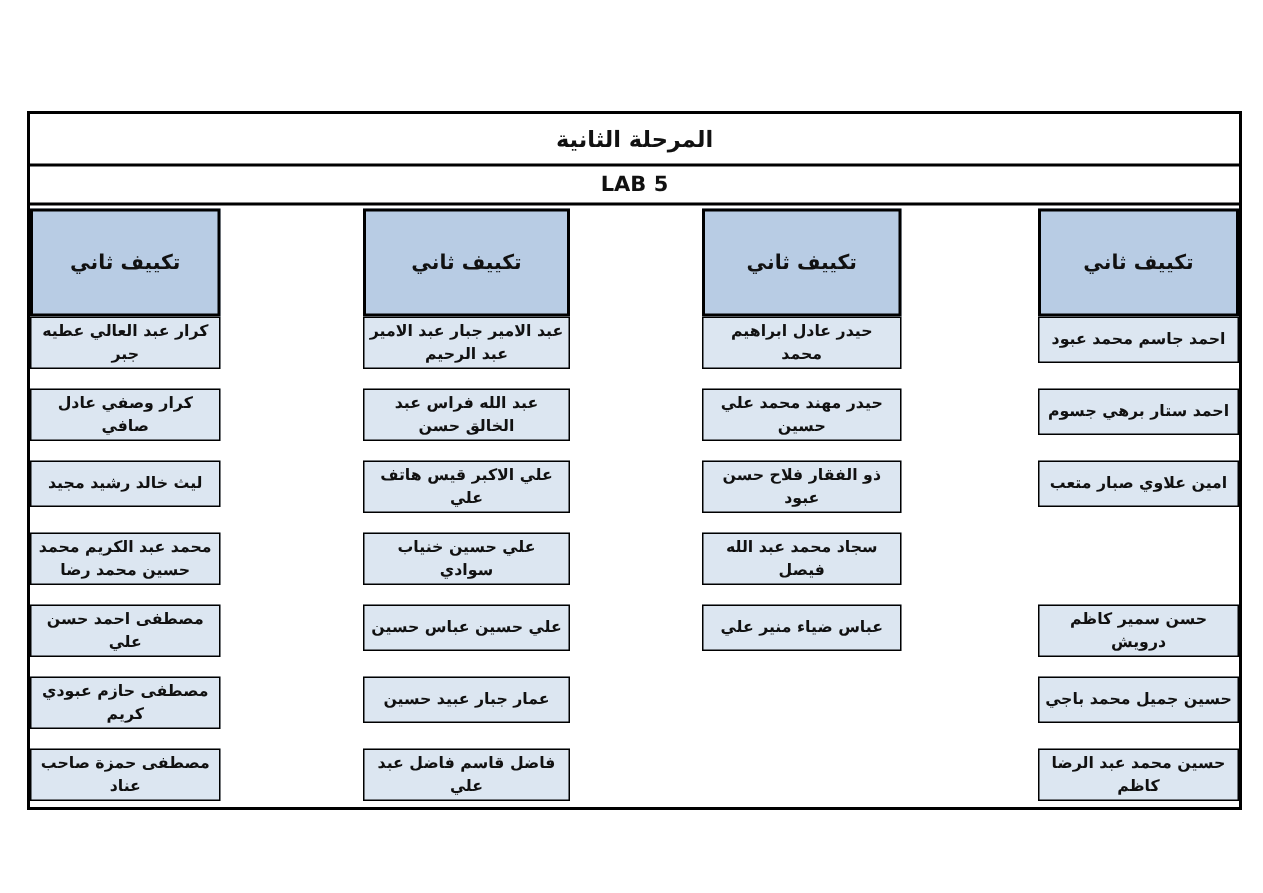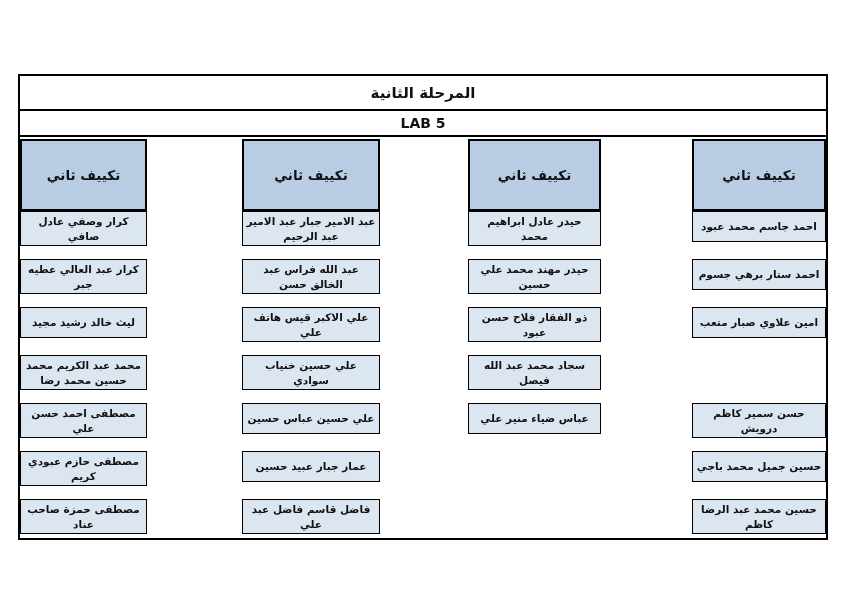--- a/index.html
+++ b/index.html
@@ -156,24 +156,24 @@
           <div class="name-box">عمار جبار عبيد حسين</div>
         </div>
       <div class="slot">
           <div class="name-box">فاضل قاسم فاضل عبد علي</div>
         </div>
     </div>
 
     <div class="col col-d" dir="rtl">
       <div class="group-header">تكييف ثاني</div>
       <div class="slot">
-          <div class="name-box">كرار وصفي عادل صافي</div>
+          <div class="name-box">كرار عبد العالي عطيه جبر</div>
         </div>
       <div class="slot">
-          <div class="name-box">كرار عبد العالي عطيه جبر</div>
+          <div class="name-box">كرار وصفي عادل صافي</div>
         </div>
       <div class="slot">
           <div class="name-box">ليث خالد رشيد مجيد</div>
         </div>
       <div class="slot">
           <div class="name-box">محمد عبد الكريم محمد حسين محمد رضا</div>
         </div>
       <div class="slot">
           <div class="name-box">مصطفى احمد حسن علي</div>
         </div>

